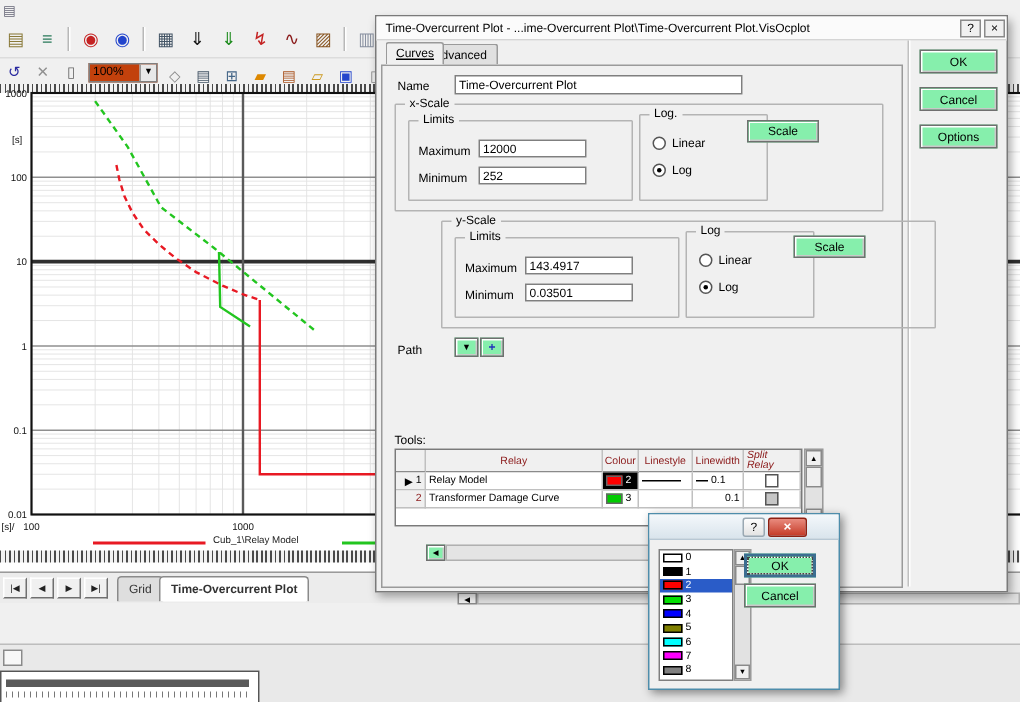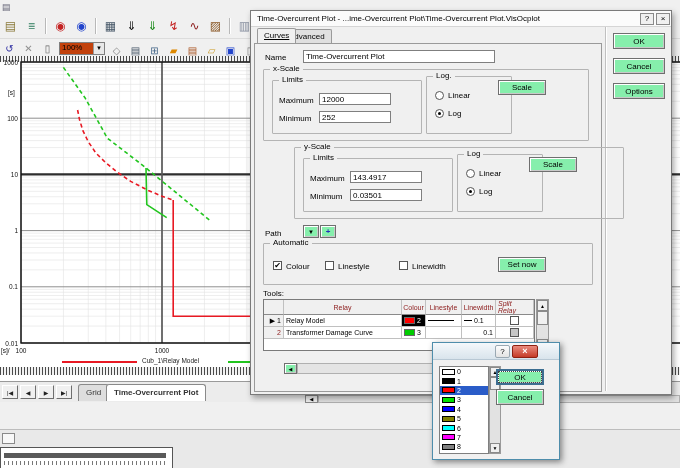--- a/index.html
+++ b/index.html
@@ -300,30 +300,20 @@
         <span class="radio sel" style="left:8px;top:32px;"></span>
         <span class="lbl" style="left:21px;top:32px;">Log</span>
       </div>
       <button class="btn abs" style="left:234px;top:9px;width:48px;height:15px;">Scale</button>
     </div>
 
     <span class="lbl" style="left:14px;top:218px;">Path</span>
     <button class="btn abs" style="left:52px;top:214px;width:16px;height:13px;font-size:6px;">▼</button>
     <button class="btn abs" style="left:69px;top:214px;width:16px;height:13px;color:#2233bb;font-weight:bold;">+</button>
 
-    <div class="grp abs" style="left:12px;top:232px;width:330px;height:42px;">
-      <span class="grp-label">Automatic</span>
-      <span class="cb checked" id="cb-colour" style="left:9px;top:17px;"></span>
-      <span class="lbl" style="left:22px;top:18px;">Colour</span>
-      <span class="cb" id="cb-linestyle" style="left:61px;top:17px;"></span>
-      <span class="lbl" style="left:74px;top:18px;">Linestyle</span>
-      <span class="cb" id="cb-linewidth" style="left:135px;top:17px;"></span>
-      <span class="lbl" style="left:148px;top:18px;">Linewidth</span>
-      <button class="btn abs" style="left:234px;top:13px;width:48px;height:15px;">Set now</button>
-    </div>
 
     <span class="lbl" style="left:12px;top:278px;">Tools:</span>
 
     <div id="rtable">
       <div class="trow thead" style="top:0;height:15px;">
         <span class="tcell" style="width:20px;height:15px;"></span>
         <span class="tcell" style="width:118px;height:15px;">Relay</span>
         <span class="tcell" style="width:24px;height:15px;">Colour</span>
         <span class="tcell" style="width:36px;height:15px;">Linestyle</span>
         <span class="tcell" style="width:34px;height:15px;">Linewidth</span>

